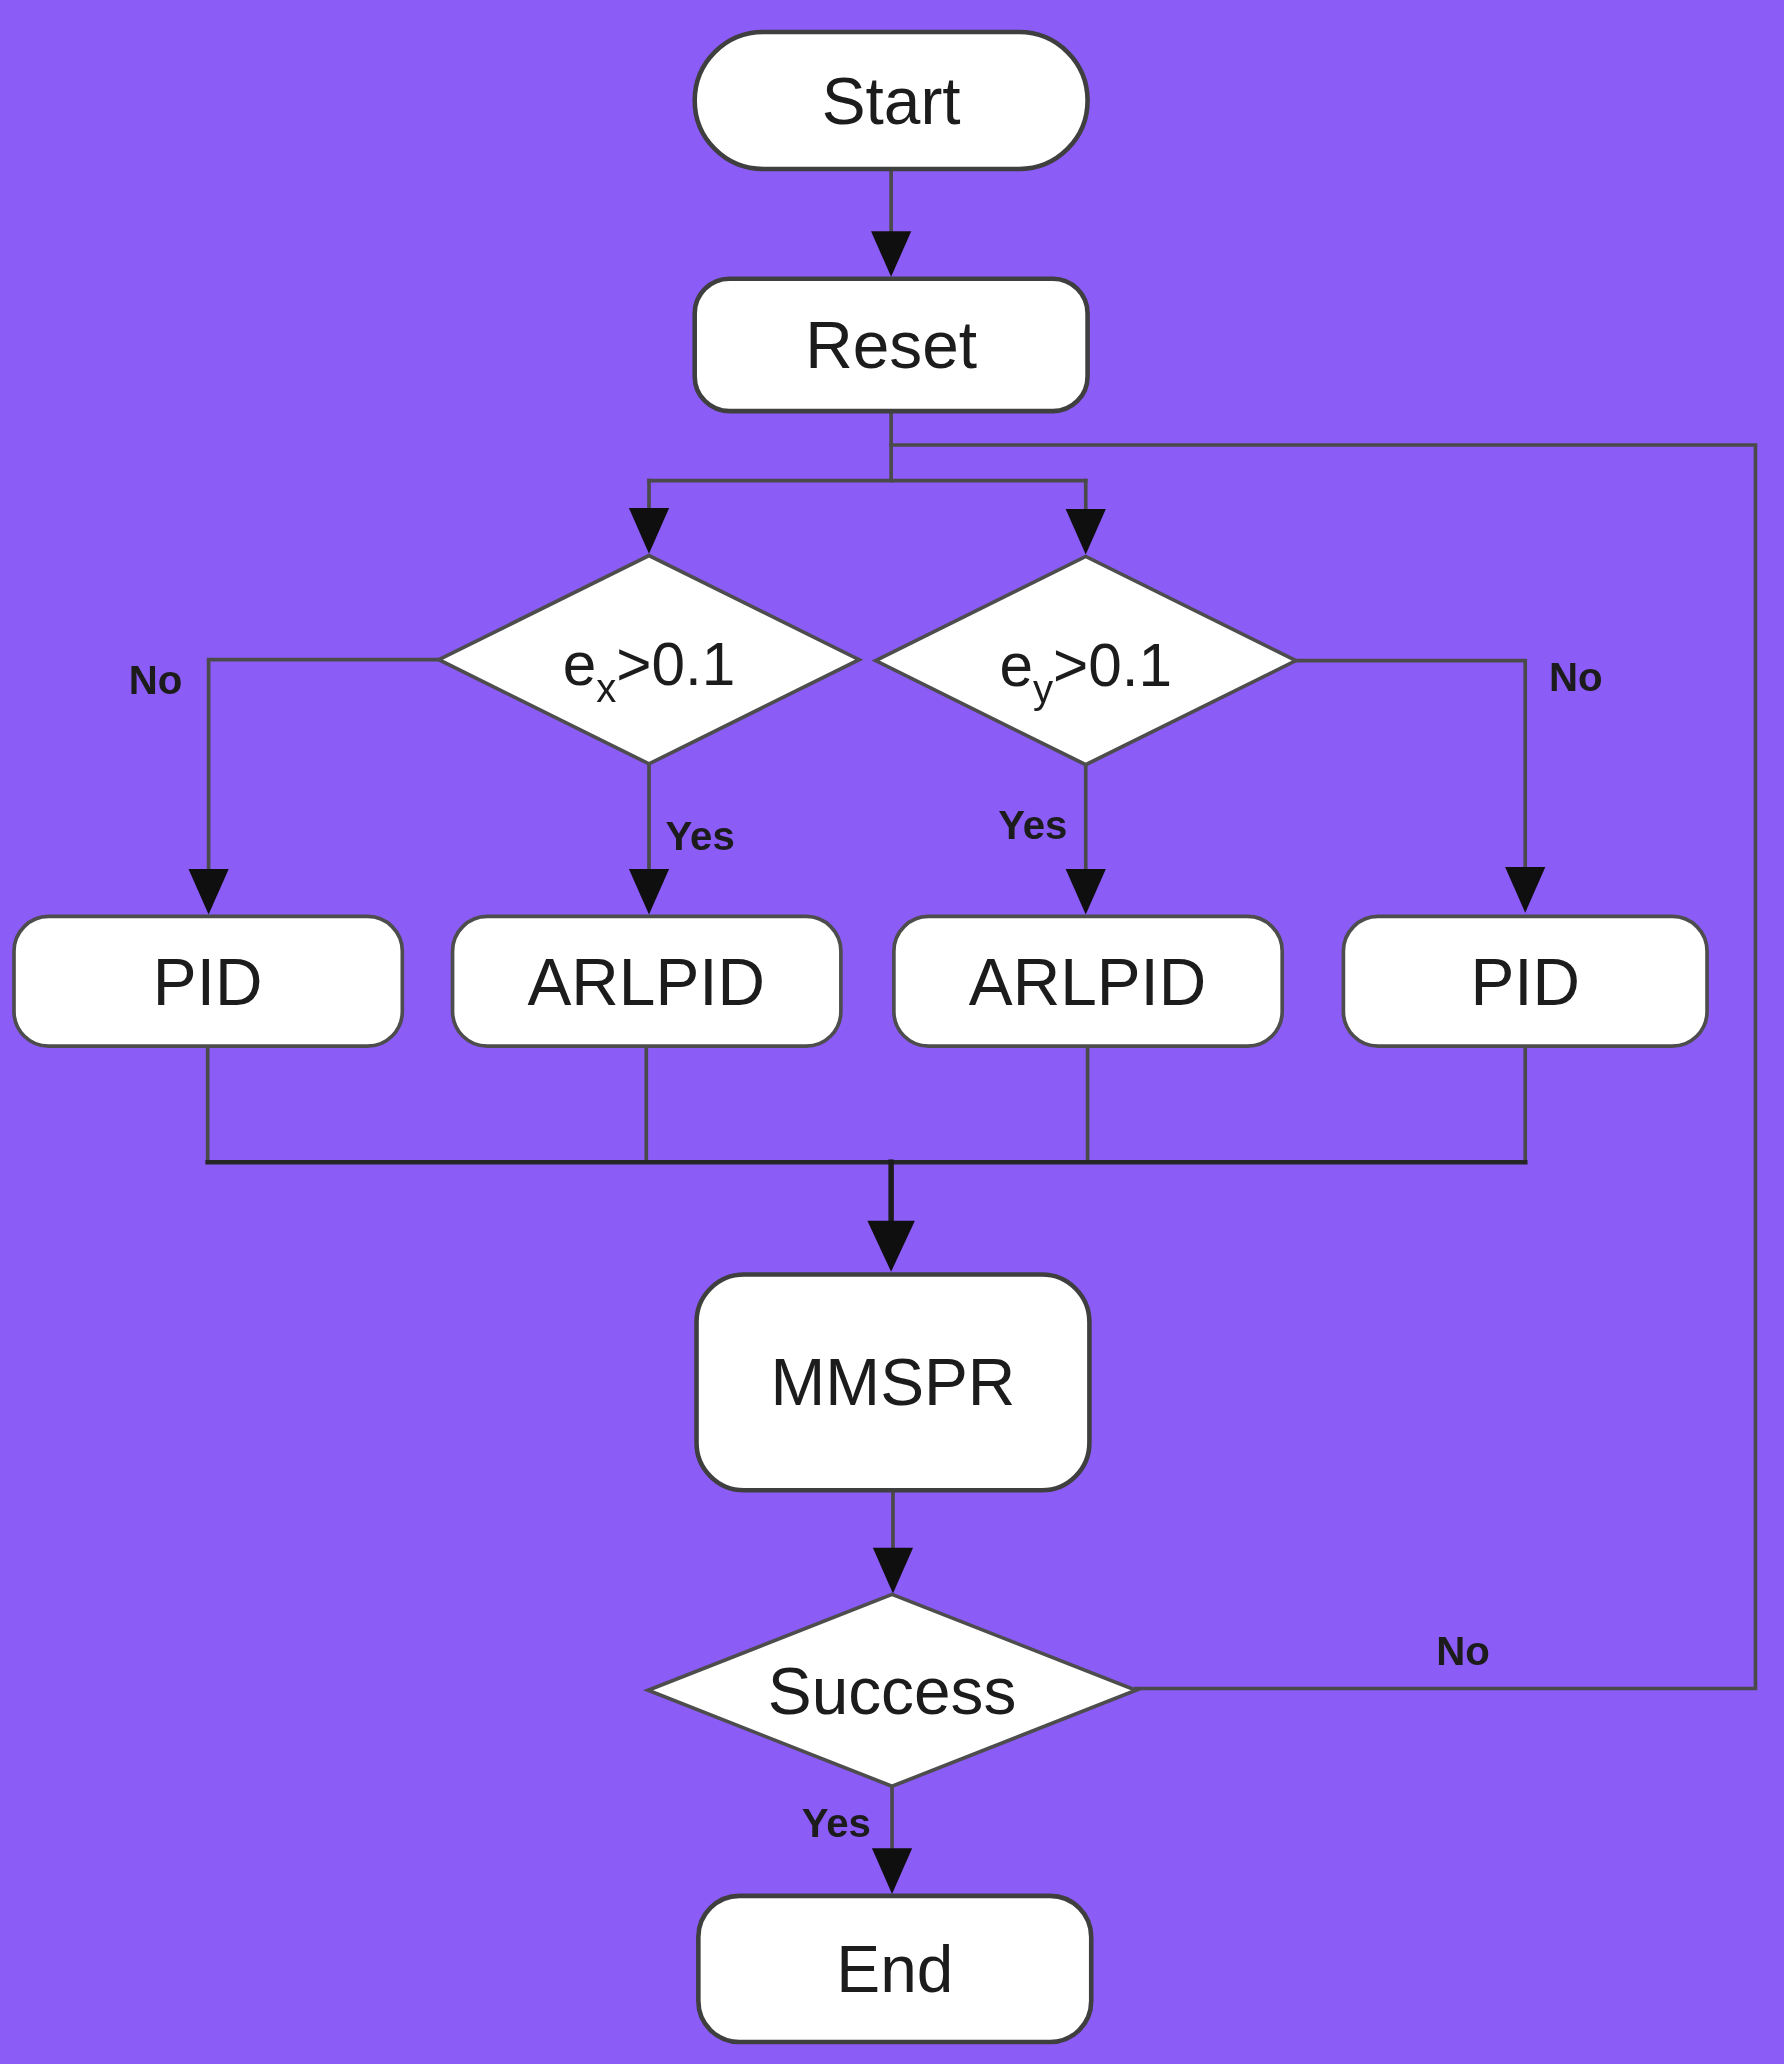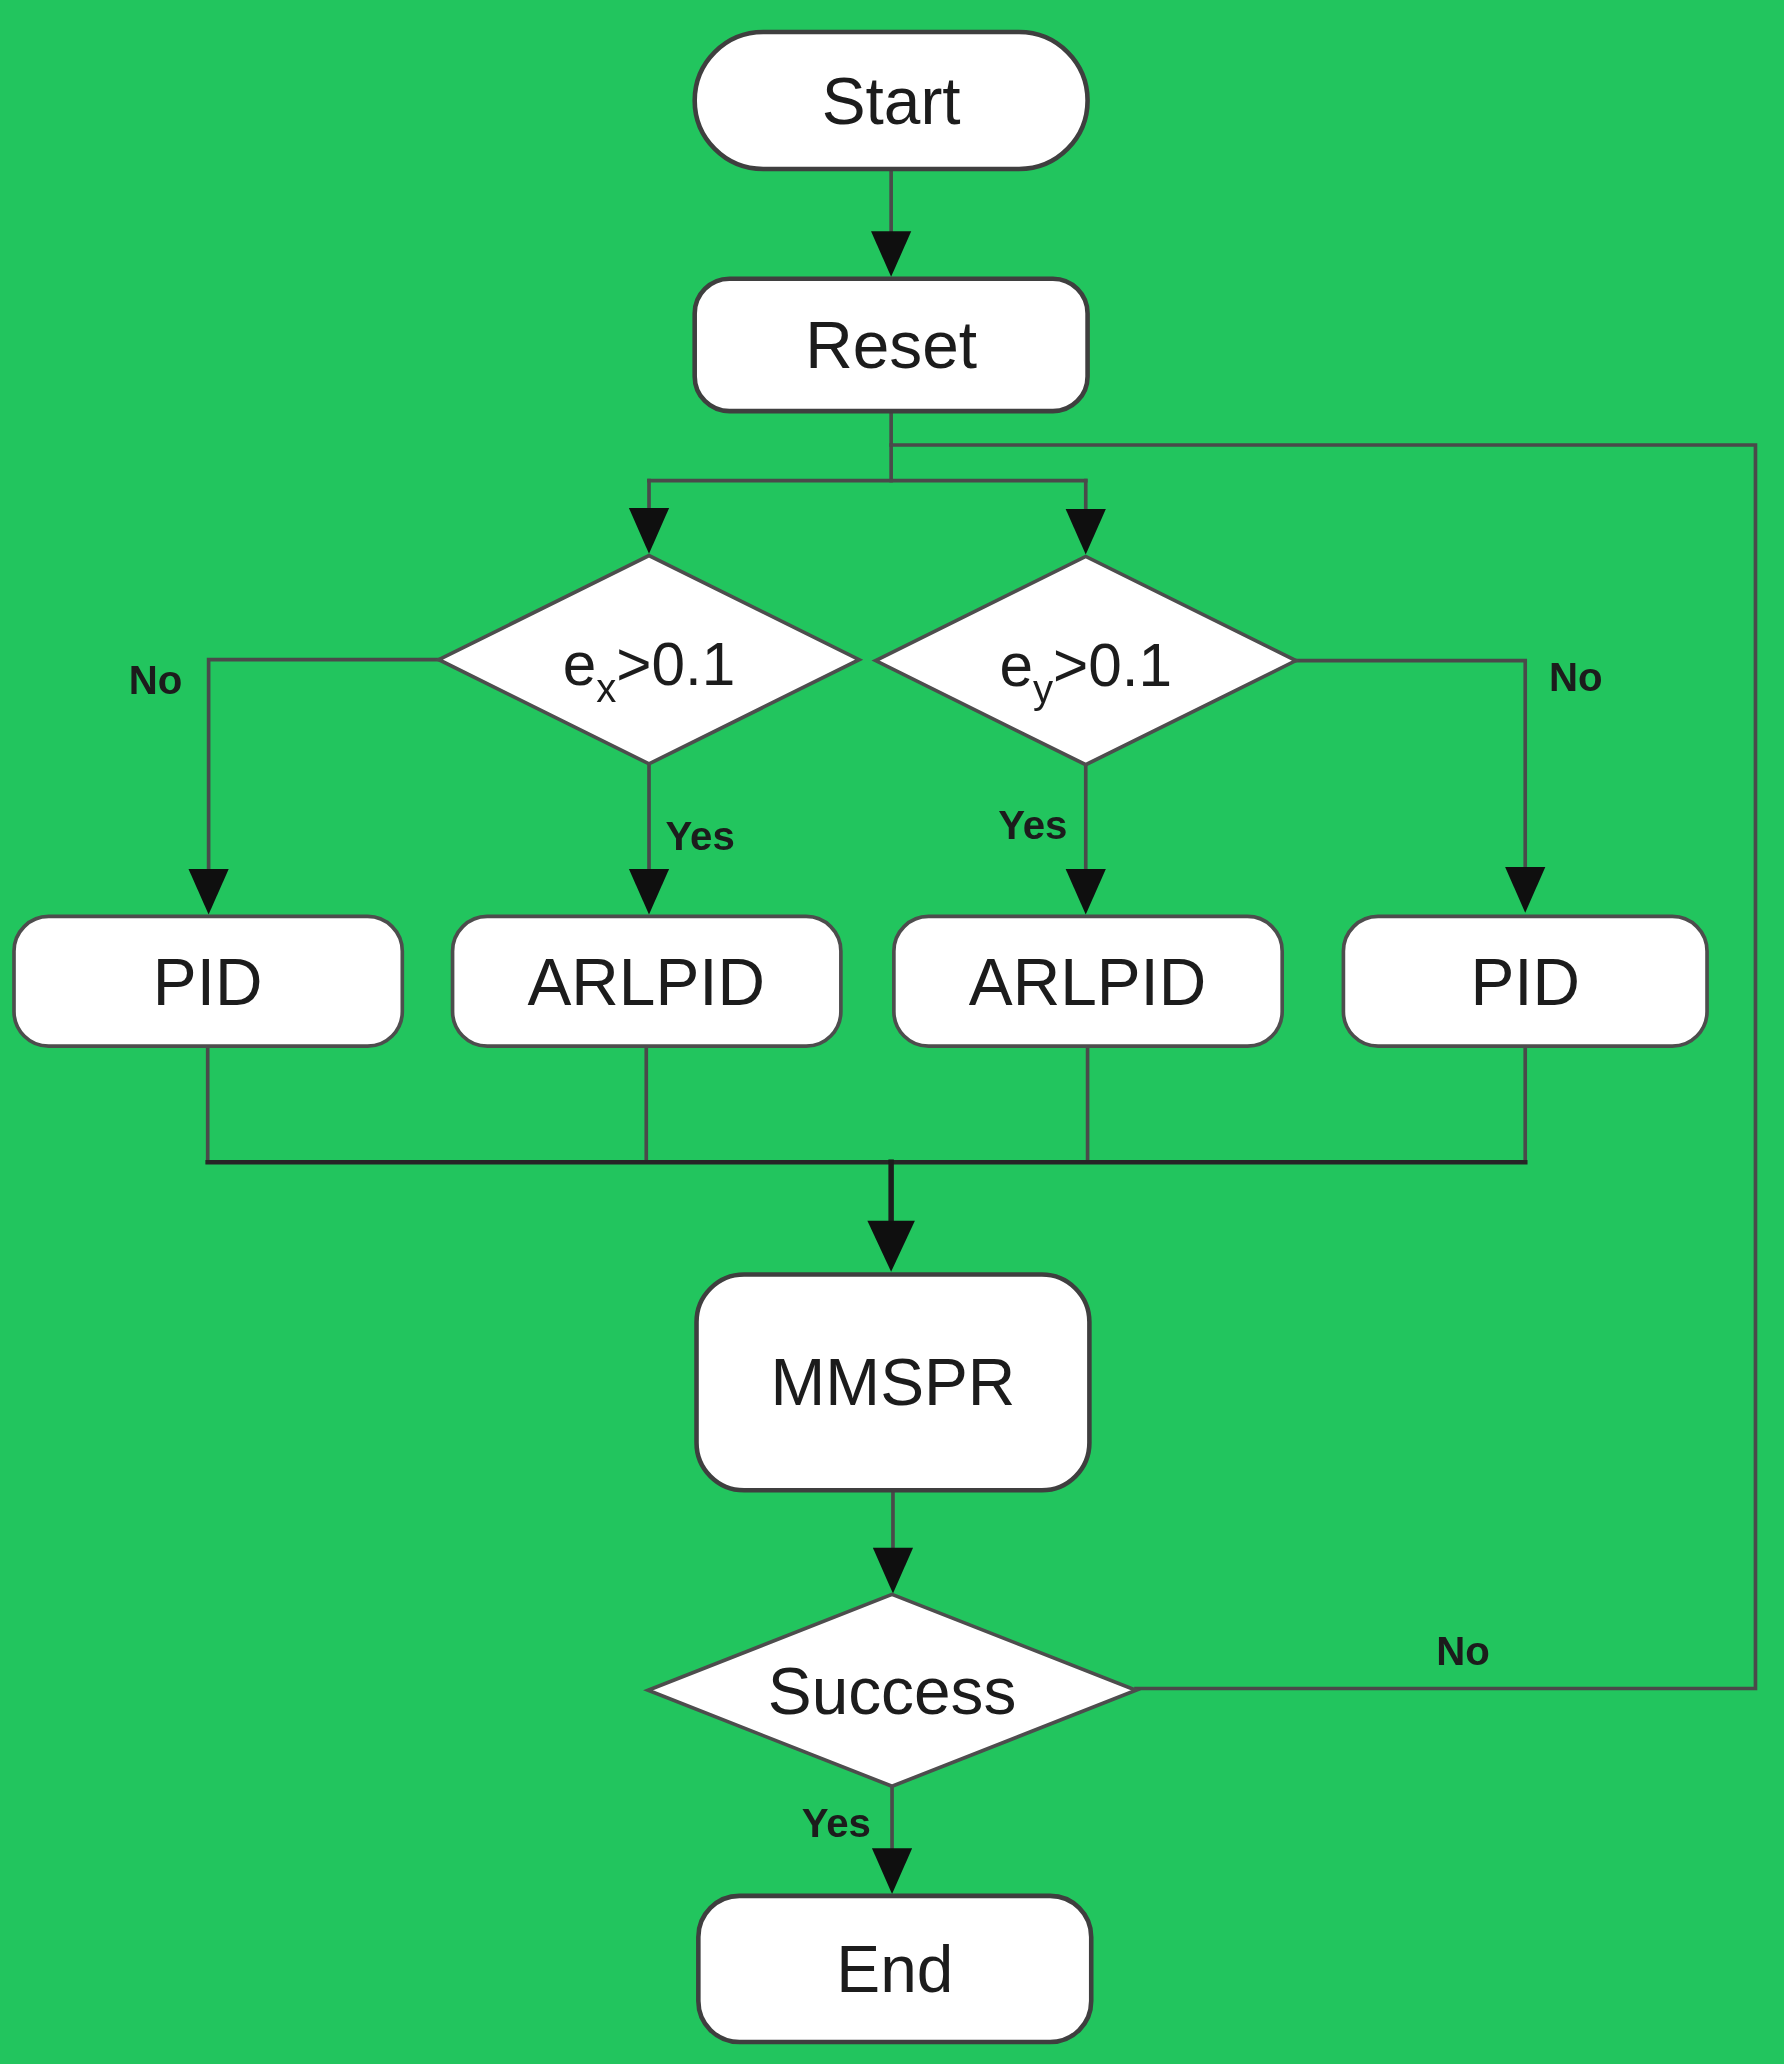--- a/index.html
+++ b/index.html
@@ -1,19 +1,19 @@
 <!DOCTYPE html>
 <html style="font-size:14.6px"><head>
 <meta charset="utf-8">
 <style>
   html,body{margin:0;padding:0;background:#ffffff;}
   .canvas{
     position:relative;
     width:1785px;height:2064px;
-    background:#22c55e;
+    background:#8b5cf6;
     font-family:"Liberation Sans", sans-serif;
   }
   svg{position:absolute;left:0;top:0;}
   .shape{fill:#ffffff;stroke:#4d4d4d;stroke-width:4;}
   .shape-heavy{fill:#ffffff;stroke:#3f3f3f;stroke-width:5;}
   .edge{stroke:#4a4a4a;stroke-width:4;fill:none;stroke-linecap:square;stroke-linejoin:miter;}
   .edge-merge{stroke:#262626;stroke-width:5;fill:none;stroke-linecap:square;}
   .edge-bold{stroke:#1c1c1c;stroke-width:6;fill:none;stroke-linecap:square;}
   .arrowhead{fill:#0f0f0f;stroke:none;}
   .node-label{font-size:72px;font-weight:500;fill:#1c1c1c;}

